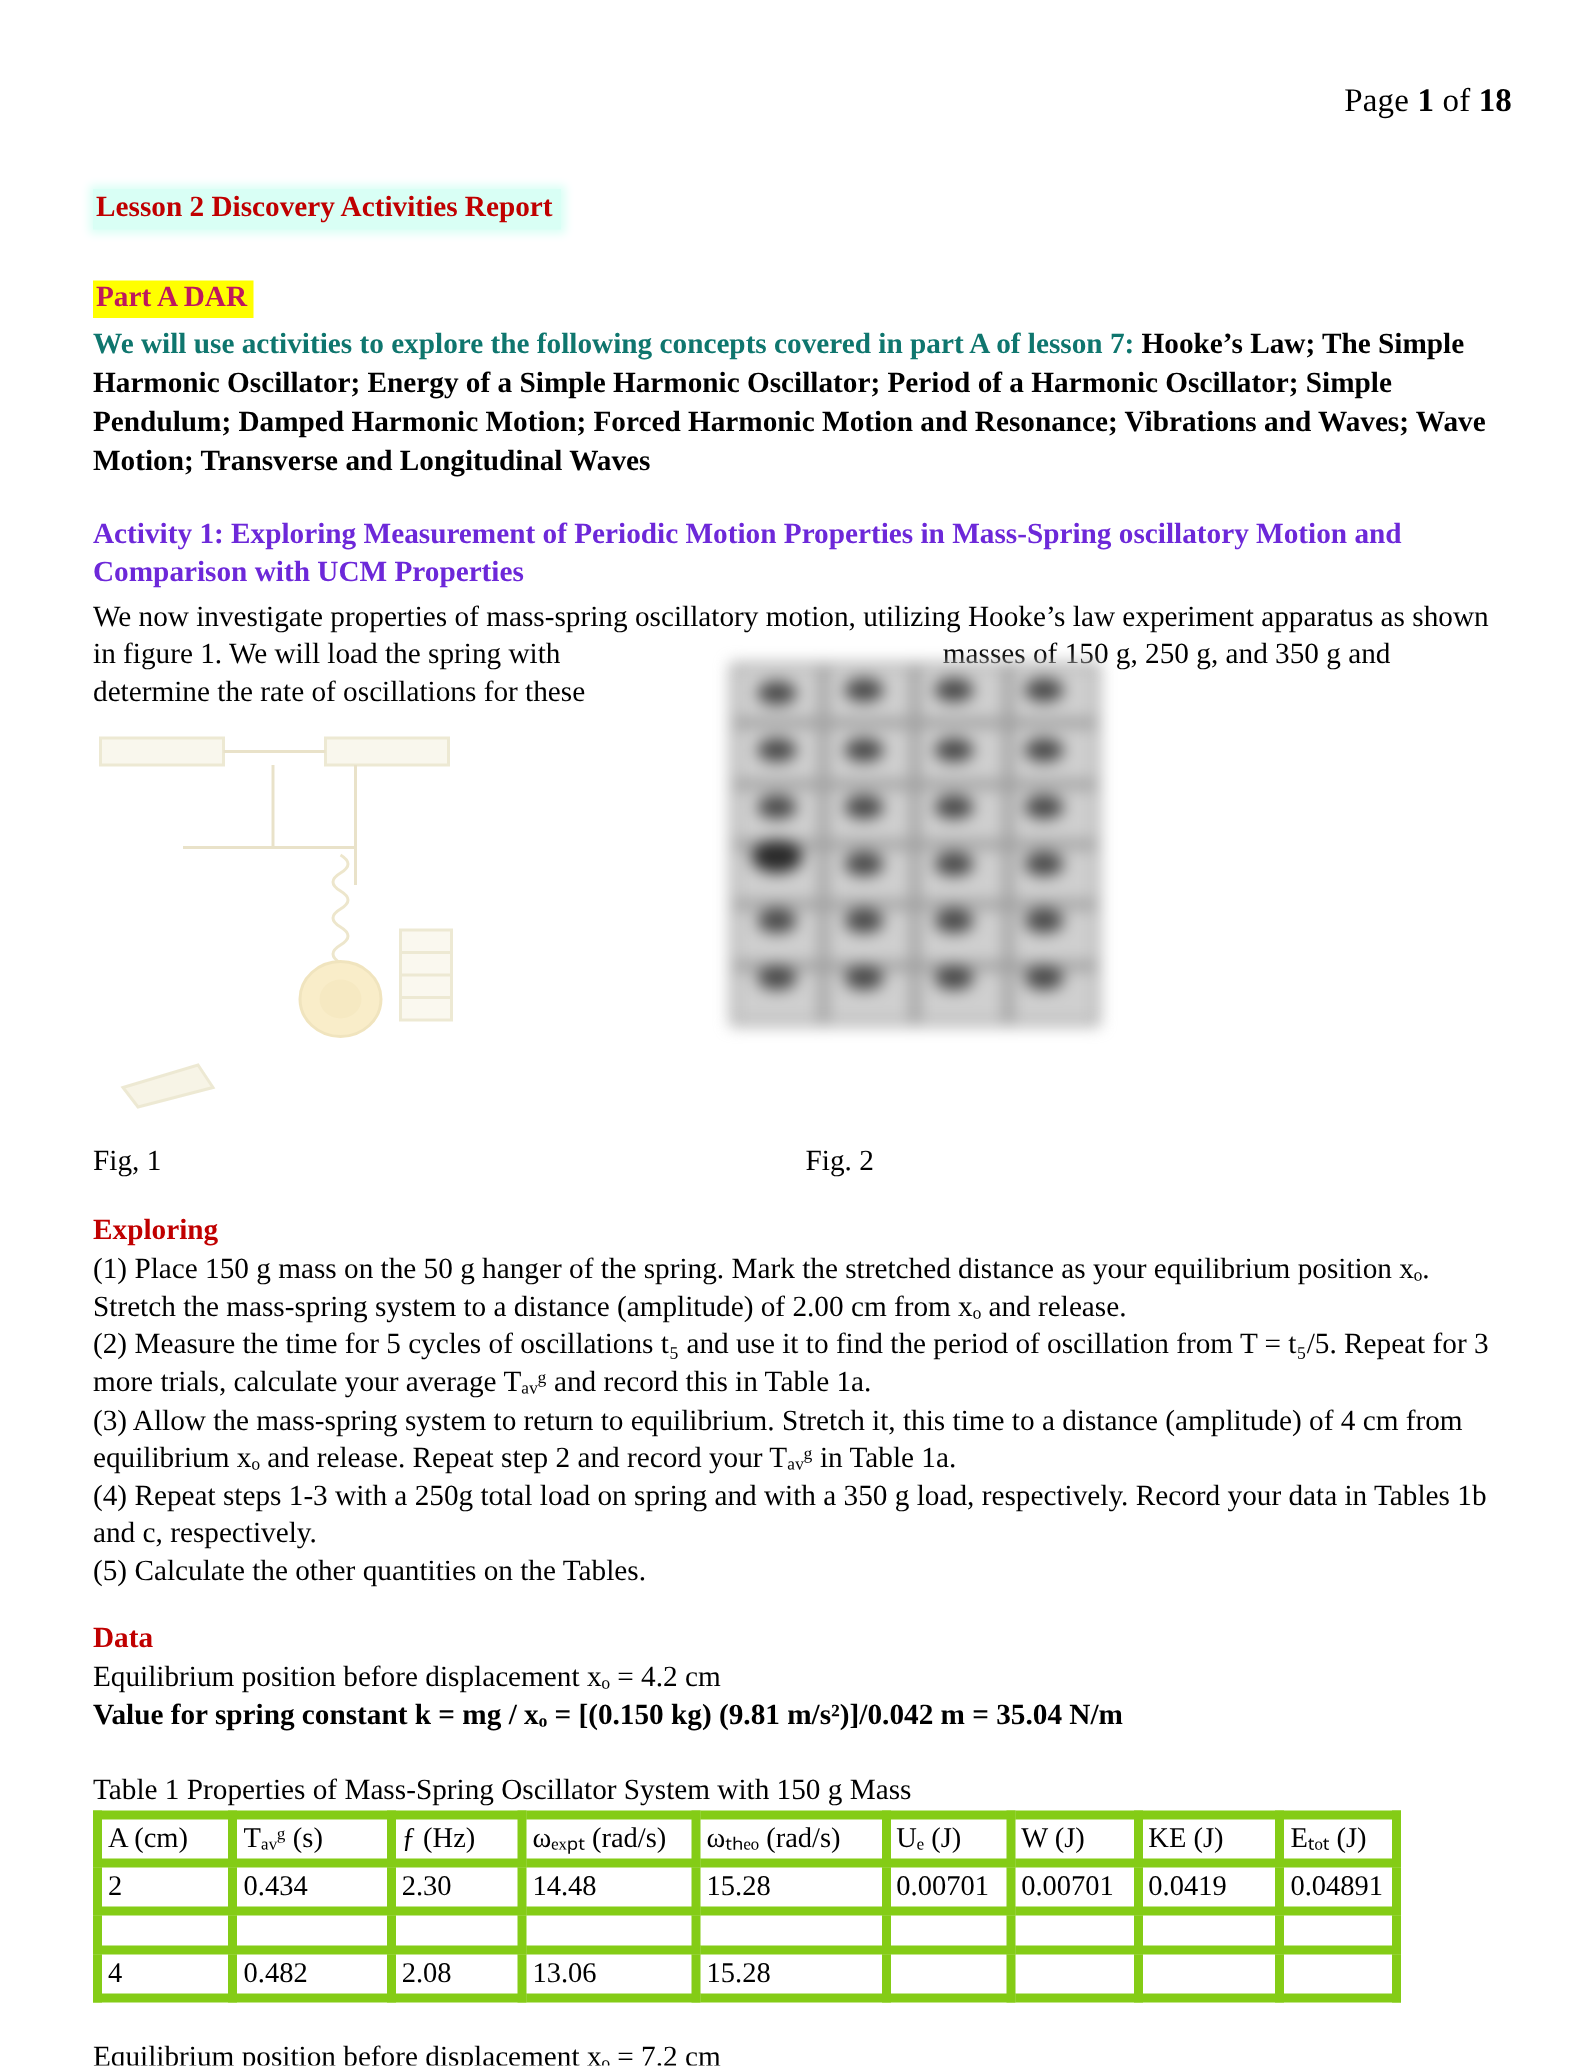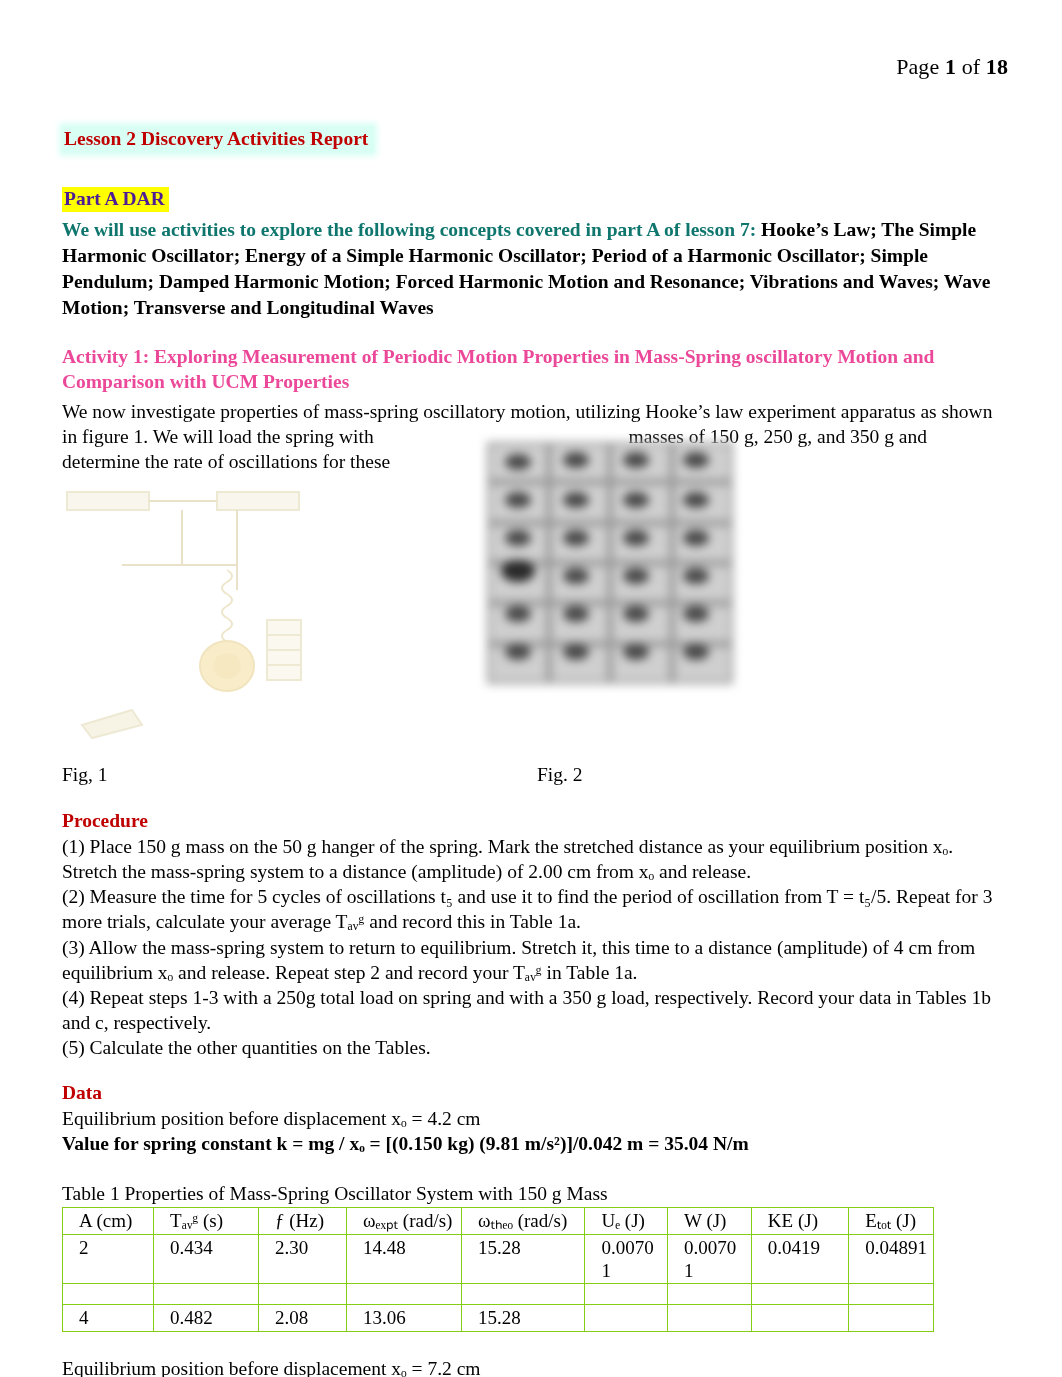--- a/index.html
+++ b/index.html
@@ -44,39 +44,39 @@
     font-weight: bold;
     font-size: 19.5px;
     padding: 2px 6px 3px 2px;
     margin-bottom: 14px;
     box-shadow: 0 0 6px 3px #d9fff5;
   }
 
   .parta-hl {
     display: inline-block;
     background: #ffff00;
-    color: #4c1d95;
+    color: #be185d;
     font-weight: bold;
     font-size: 19.5px;
     padding: 1px 4px 2px 2px;
   }
 
   .bold-blue {
     color: #0f766e;
     font-weight: bold;
   }
   .concepts {
     font-size: 19.5px;
     font-weight: bold;
     line-height: 1.33;
     margin-top: 5px;
     width: 940px;
   }
   .activity-head {
-    color: #ec4899;
+    color: #6d28d9;
     font-weight: bold;
     font-size: 19.5px;
     line-height: 1.28;
     margin-top: 24px;
     width: 940px;
   }
   .body-text {
     font-size: 19.5px;
     line-height: 1.29;
     margin-top: 2px;
@@ -138,22 +138,22 @@
   .fig1 svg { display: block; }
 
   
   table.data-table {
     border-collapse: collapse;
     font-size: 19px;
     margin-top: 2px;
     width: 872px;
   }
   table.data-table td {
-    border: 1px solid #84cc16;
-    padding: 1px 6px 1px 16px;
+    border: 6px solid #84cc16;
+    padding: 1px 6px 1px 4px;
     vertical-align: top;
     font-size: 19px;
     line-height: 1.22;
     height: 24px;
   }
   table.data-table tr.blank-row td { height: 18px; }
   .tbl-caption { font-size: 19.5px; margin-top: 26px; }
 </style>
 </head>
 <body>
@@ -265,21 +265,21 @@
         <div class="blob" style="left:136px;top:202px;width:26px;height:16px;"></div>
         <div class="blob" style="left:196px;top:202px;width:26px;height:16px;"></div>
       </div>
     </div>
 
     <div class="fig-caption-row">
       <span class="fig-caption-1">Fig, 1</span>
       <span class="fig-caption-2">Fig. 2</span>
     </div>
 
-    <div style="margin-top:20px;"><span class="section-red">Procedure</span></div>
+    <div style="margin-top:20px;"><span class="section-red">Exploring</span></div>
 
     <div class="body-text">(1) Place 150 g mass on the 50 g hanger of the spring. Mark the stretched distance as your equilibrium position xₒ. Stretch the mass-spring system to a distance (amplitude) of 2.00 cm from xₒ and release.</div>
     <div class="body-text" style="margin-top:0;">(2) Measure the time for 5 cycles of oscillations t₅ and use it to find the period of oscillation from T = t₅/5. Repeat for 3 more trials, calculate your average Tₐᵥᵍ and record this in Table 1a.</div>
     <div class="body-text" style="margin-top:0;">(3) Allow the mass-spring system to return to equilibrium. Stretch it, this time to a distance (amplitude) of 4 cm from equilibrium xₒ and release. Repeat step 2 and record your Tₐᵥᵍ in Table 1a.</div>
     <div class="body-text" style="margin-top:0;">(4) Repeat steps 1-3 with a 250g total load on spring and with a 350 g load, respectively. Record your data in Tables 1b and c, respectively.</div>
     <div class="body-text" style="margin-top:0;">(5) Calculate the other quantities on the Tables.</div>
 
     <div style="margin-top:22px;"><span class="section-red">Data</span></div>
 
     <div class="body-text">Equilibrium position before displacement xₒ = 4.2 cm</div>

